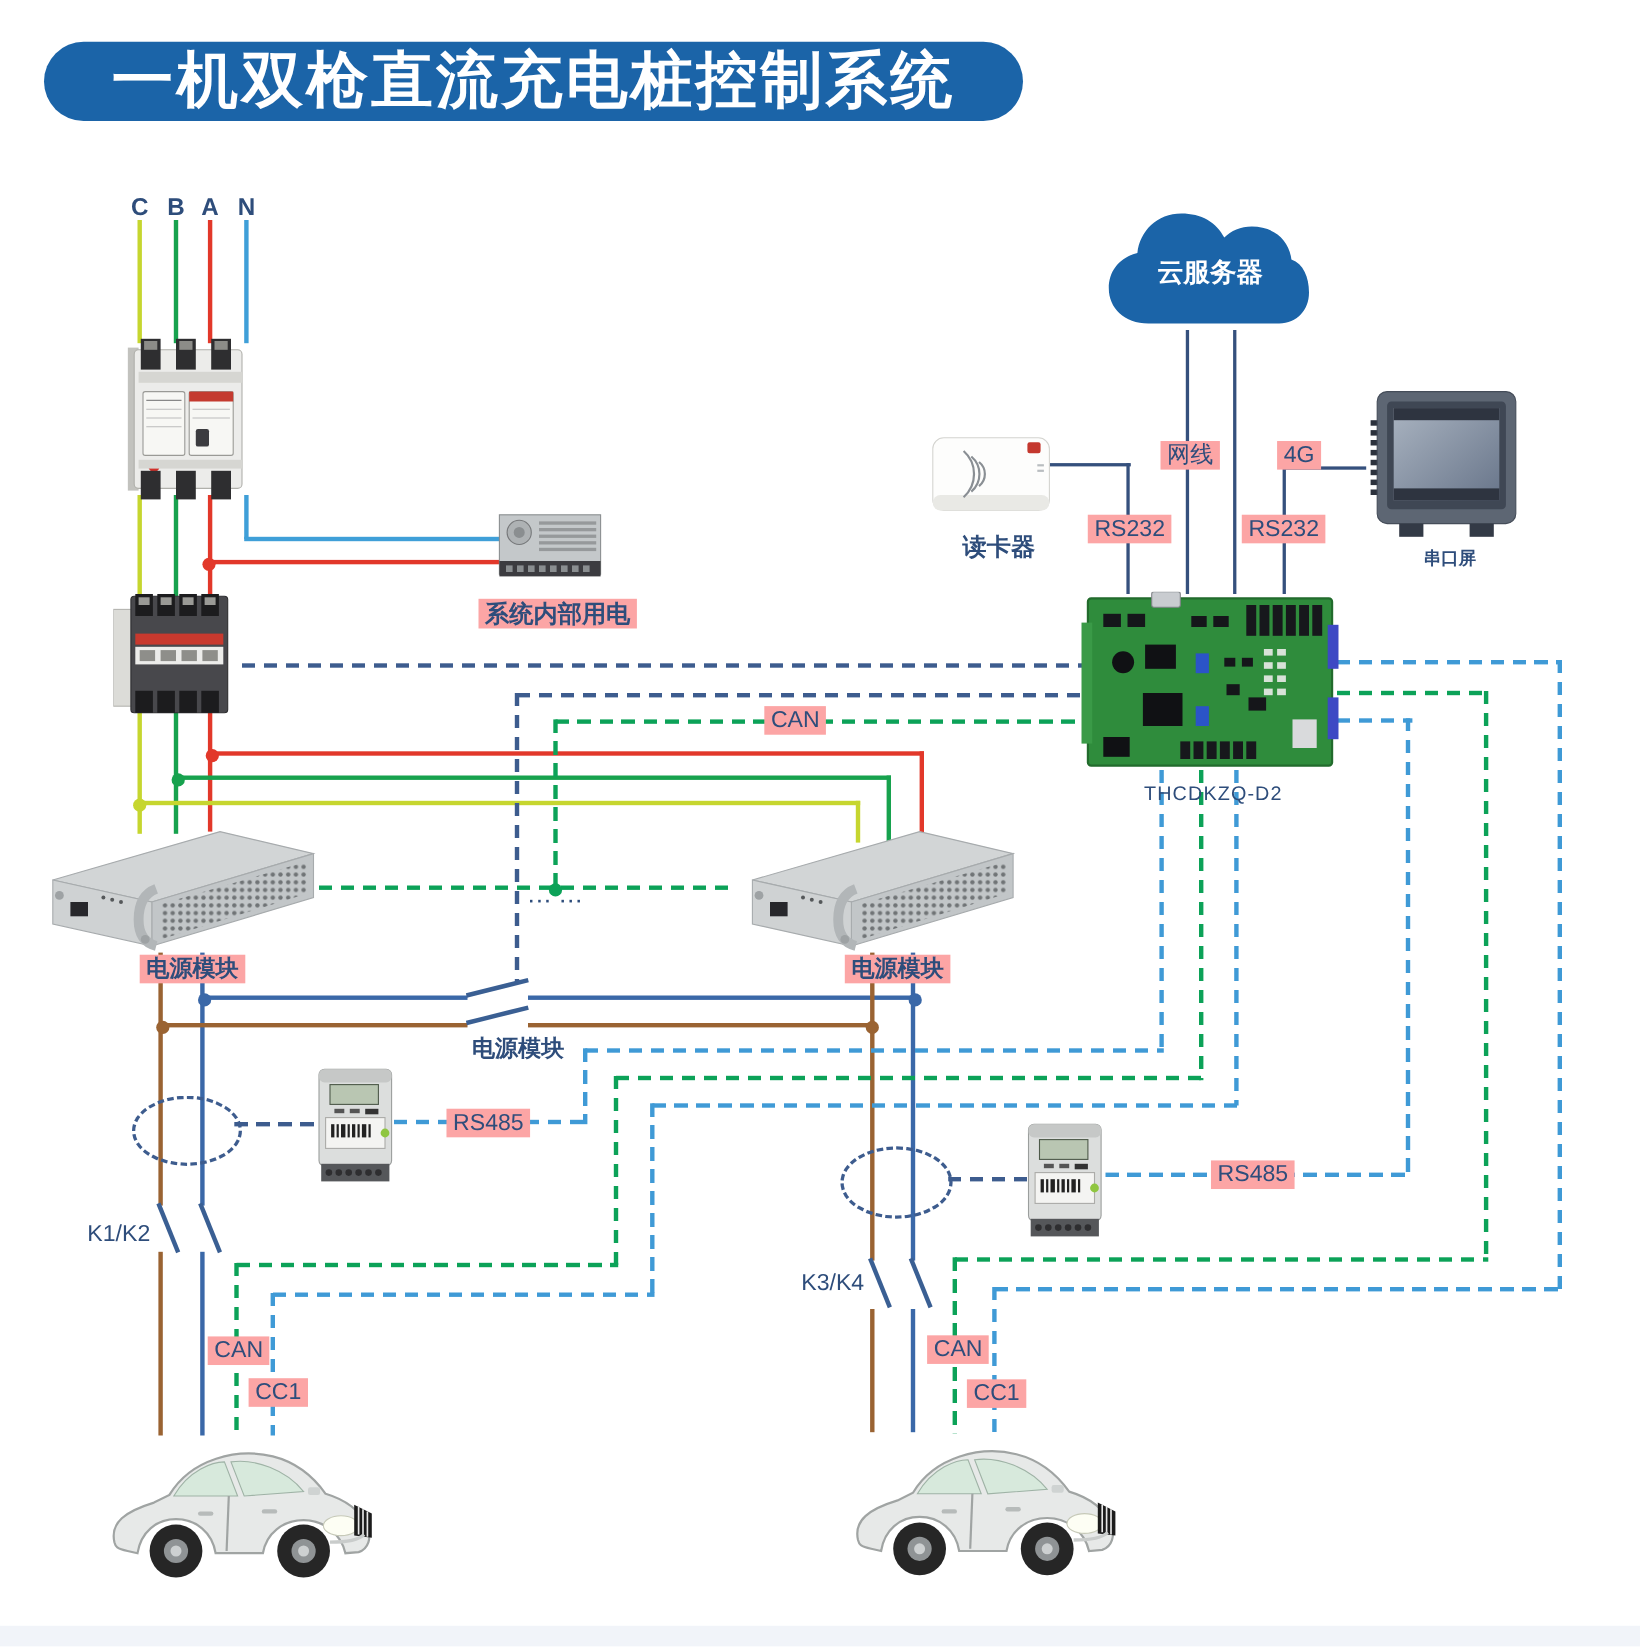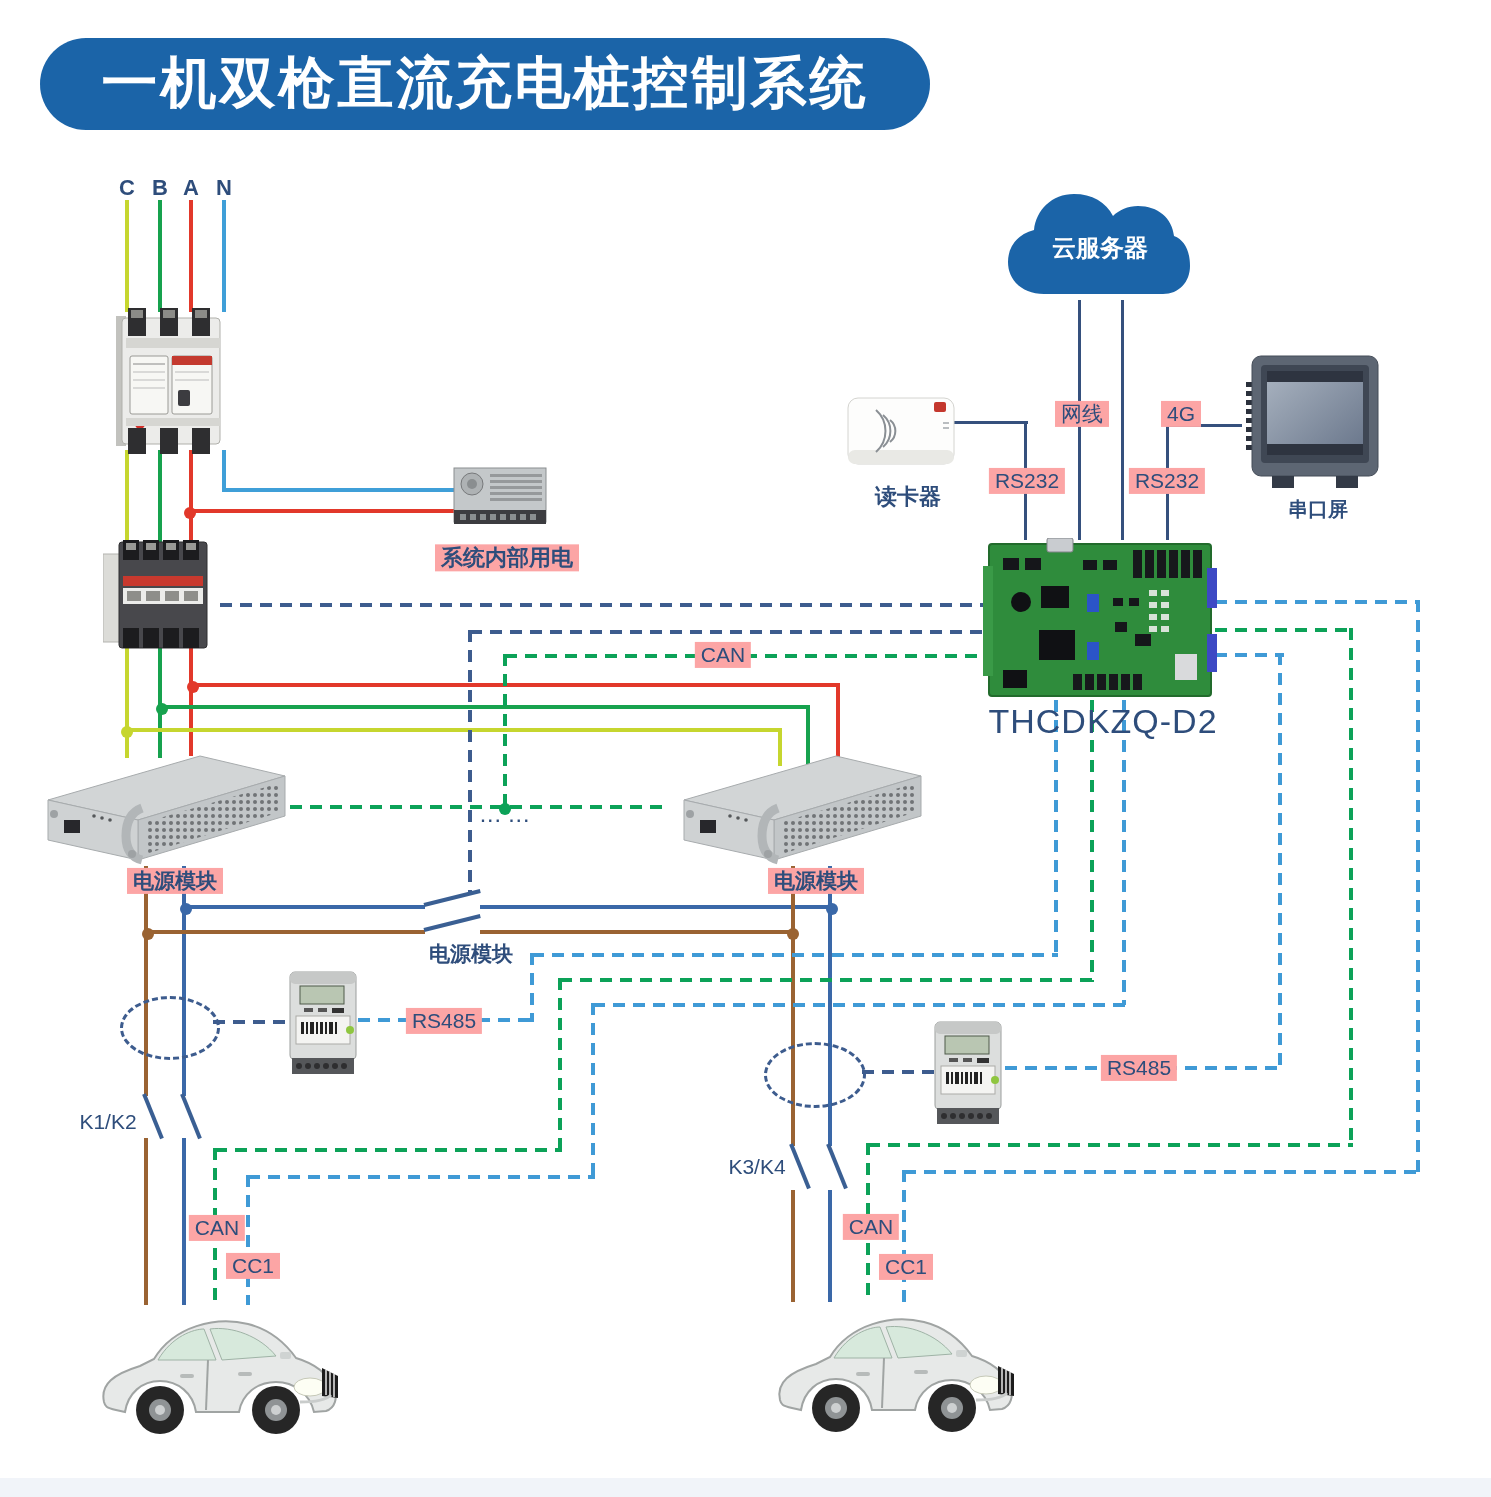--- a/index.html
+++ b/index.html
@@ -8,25 +8,25 @@
   #wires{position:absolute;inset:0;z-index:10}
   .ln{position:absolute}
   .dot{position:absolute;border-radius:50%;width:12px;height:12px;z-index:12}
   .blade{position:absolute;z-index:12}
   .dev{position:absolute;z-index:20}
   .ct{position:absolute;border:3px dashed #3d5c8e;border-radius:50%;z-index:15;background:transparent}
   .lbl{position:absolute;transform:translate(-50%,-50%);color:#2e4d7b;font-size:21px;
        white-space:nowrap;z-index:30;line-height:1.15}
   .wbg{background:#fca5a5;padding:1px 6px}
   .bold{font-weight:700}
-  #title-banner{position:absolute;left:40px;top:38px;width:890px;height:92px;border-radius:46px;
+  #title-banner{position:absolute;left:40px;top:38px;width:890px;height:72px;border-radius:46px;
        background:#1b64a8;display:flex;align-items:center;justify-content:center;z-index:25}
   #title-banner span{color:#ffffff;font-size:56px;font-weight:700;letter-spacing:3px}
   .cloud-label{color:#ffffff !important;font-weight:700;font-size:24px}
-  .ctrl-label{font-size:34px;letter-spacing:1px}
+  .ctrl-label{font-size:18px;letter-spacing:1px}
   #bottom-band{position:absolute;left:0;top:1478px;width:1491px;height:19px;background:#f1f4f9;z-index:5}
 </style>
 </head>
 <body>
 
 <div id="scene">
 
   <div id="bottom-band"></div>
 
   <div id="wires">
@@ -242,21 +242,21 @@
         <rect x="8" y="91" width="8" height="5" fill="#2b313c"></rect>
       <rect x="14" y="2" width="126" height="120" rx="9" fill="#5d6673" stroke="#454d59"></rect>
       <rect x="23" y="11" width="108" height="98" rx="4" fill="#3f4754"></rect>
       <rect x="29" y="17" width="96" height="84" fill="url(#scr)"></rect>
       <rect x="29" y="17" width="96" height="11" fill="#2e3440"></rect>
       <rect x="29" y="90" width="96" height="11" fill="#2e3440"></rect>
       <rect x="34" y="122" width="22" height="12" fill="#333a46"></rect>
       <rect x="98" y="122" width="22" height="12" fill="#333a46"></rect>
     </svg>
   </div>
-  <div class="lbl bold" style="left:1318px;top:509px;font-size:20px">串口屏</div>
+  <div class="lbl bold" style="left:1318px;top:509px;font-size:16px">串口屏</div>
 
   <div class="dev" style="left:983px;top:538px">
     <svg width="234" height="164" viewBox="0 0 234 164">
       <rect x="6" y="6" width="222" height="152" rx="3" fill="#2f8c3c" stroke="#226b2c" stroke-width="2"></rect>
       <rect x="0" y="28" width="10" height="110" fill="#3a9a47"></rect>
       <rect x="224" y="30" width="10" height="40" fill="#3d49c4"></rect>
       <rect x="224" y="96" width="10" height="38" fill="#3d49c4"></rect>
       <rect x="64" y="0" width="26" height="14" rx="2" fill="#c9ccd0" stroke="#808488"></rect>
       <rect x="150" y="12" width="9" height="28" fill="#17181c"></rect>
         <rect x="162" y="12" width="9" height="28" fill="#17181c"></rect>

